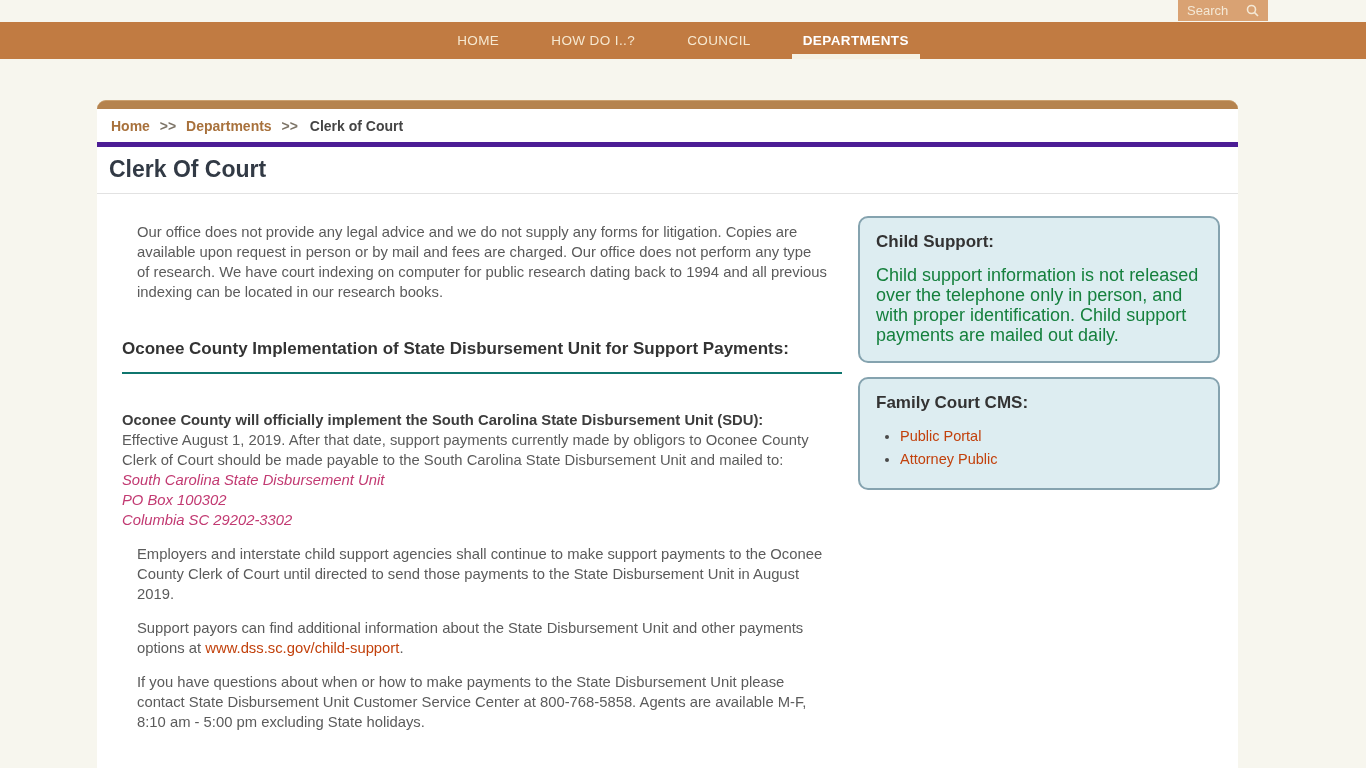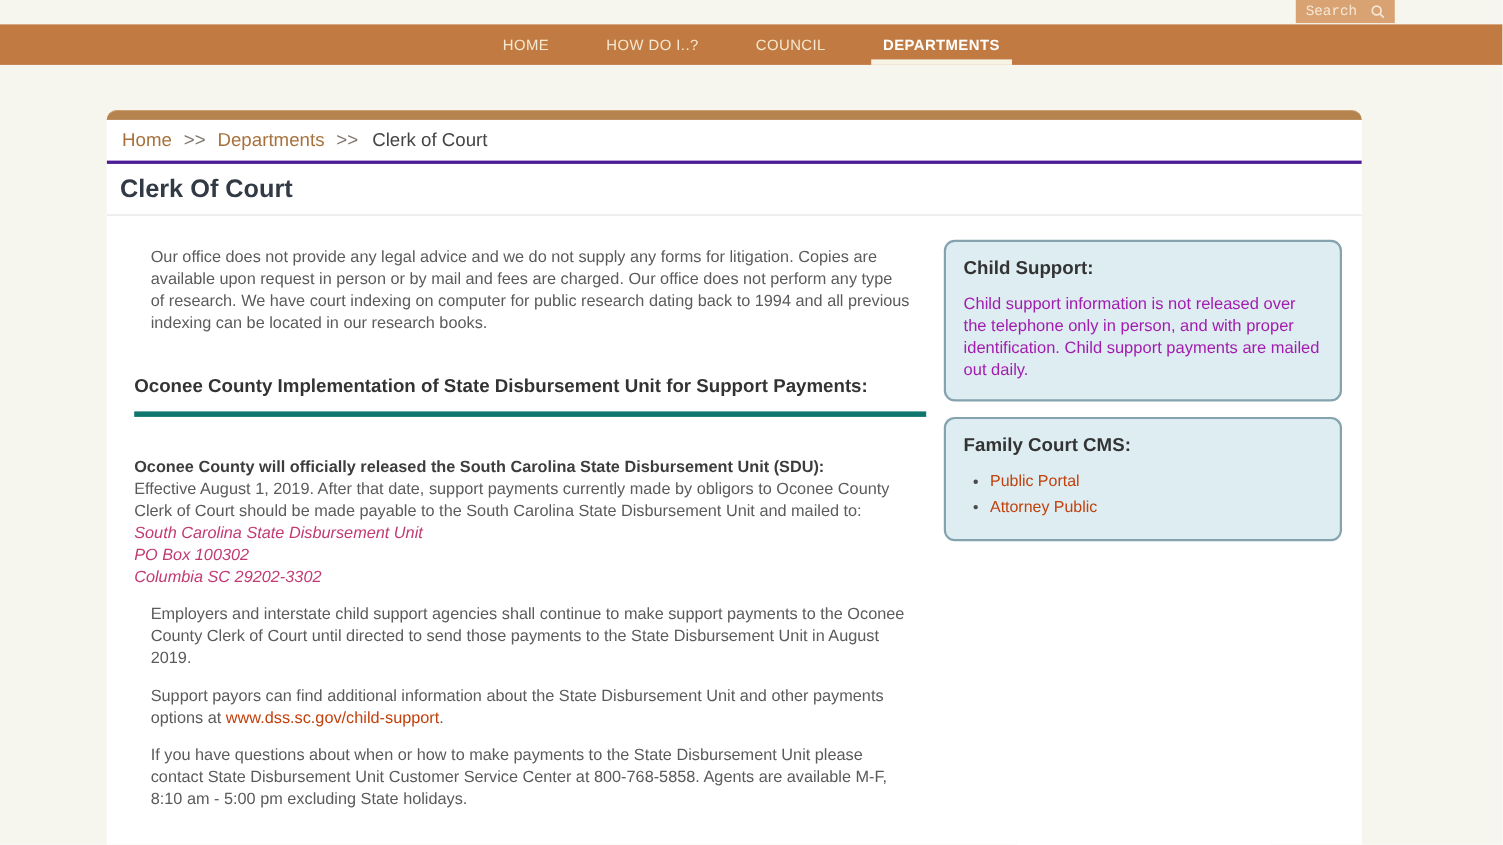--- a/index.html
+++ b/index.html
@@ -9,21 +9,20 @@
     background: #f7f6ee;
     position: relative;
   }
 
   
   .top-strip {
     height: 22px;
     width: 100%;
     background: #f7f6ee;
     position: relative;
-    font-family: Liberation Mono, monospace;
   }
   .search-box {
     position: absolute;
     top: 0;
     right: 98px;
     width: 90px;
     height: 21px;
     background: #d9a273;
     display: flex;
     align-items: center;
@@ -85,23 +84,24 @@
   }
   .card-body {
     background: #ffffff;
     height: 659px;
     overflow: hidden;
   }
 
   
   .breadcrumb {
     padding: 9px 14px 8px 14px;
-    border-bottom: 3px solid #4c1d95;
-    font-size: 17px;
+    border-bottom: 5px solid #4c1d95;
+    font-size: 14px;
     color: #5f5f5f;
+    font-weight: bold;
   }
   .breadcrumb a { text-decoration: none; }
   .crumb-link { color: #a8713c; cursor: pointer; }
   .crumb-sep { color: #7d7467; margin: 0 6px; }
   .crumb-current { color: #444444; margin-left: 2px; }
 
   
   .page-title-row {
     padding: 9px 12px 10px 12px;
     border-bottom: 1px solid #e2e2e2;
@@ -126,21 +126,21 @@
   }
   .main-col p { margin: 14px 15px; }
   .intro-paragraph { margin-top: 6px !important; }
 
   .section-heading {
     margin-top: 37px;
     font-size: 17px;
     font-weight: bold;
     color: #333333;
     padding-bottom: 13px;
-    border-bottom: 5px solid #0f766e;
+    border-bottom: 2px solid #0f766e;
   }
 
   .sdu-block { margin-top: 36px; }
   .bold-line { font-weight: bold; color: #3d3d3d; }
 
   .address-line {
     text-align: left;
     color: #c23a72;
     font-style: italic;
   }
@@ -170,23 +170,23 @@
     padding: 14px 16px 16px 16px;
     margin-bottom: 14px;
   }
   .side-box-title {
     font-size: 17px;
     font-weight: bold;
     color: #333333;
     margin-bottom: 13px;
   }
   .side-box-text {
-    font-size: 15px;
+    font-size: 18px;
     line-height: 20px;
-    color: #a21caf;
+    color: #15803d;
   }
   .side-box ul {
     margin: 6px 0 0 24px;
     font-size: 14.5px;
     line-height: 21px;
     color: #4a4a4a;
   }
   .side-box ul li { margin-bottom: 2px; }
 </style>
 </head>
@@ -228,21 +228,21 @@
     </div>
 
     <div class="content-columns">
 
       <div class="main-col">
         <p class="intro-paragraph">Our office does not provide any legal advice and we do not supply any forms for litigation. Copies are available upon request in person or by mail and fees are charged. Our office does not perform any type of research. We have court indexing on computer for public research dating back to 1994 and all previous indexing can be located in our research books.</p>
 
         <div class="section-heading">Oconee County Implementation of State Disbursement Unit for Support Payments:</div>
 
         <div class="sdu-block">
-          <div class="bold-line">Oconee County will officially released the South Carolina State Disbursement Unit (SDU):</div>
+          <div class="bold-line">Oconee County will officially implement the South Carolina State Disbursement Unit (SDU):</div>
           <div>Effective August 1, 2019. After that date, support payments currently made by obligors to Oconee County Clerk of Court should be made payable to the South Carolina State Disbursement Unit and mailed to:</div>
           <div class="address-line">South Carolina State Disbursement Unit</div>
           <div class="address-line">PO Box 100302</div>
           <div class="address-line">Columbia SC 29202-3302</div>
         </div>
 
         <p>Employers and interstate child support agencies shall continue to make support payments to the Oconee County Clerk of Court until directed to send those payments to the State Disbursement Unit in August 2019.</p>
 
         <p><span>Support payors can find additional information about the State Disbursement Unit and other payments options at </span><a class="text-link">www.dss.sc.gov/child-support</a><span>.</span></p>
 

